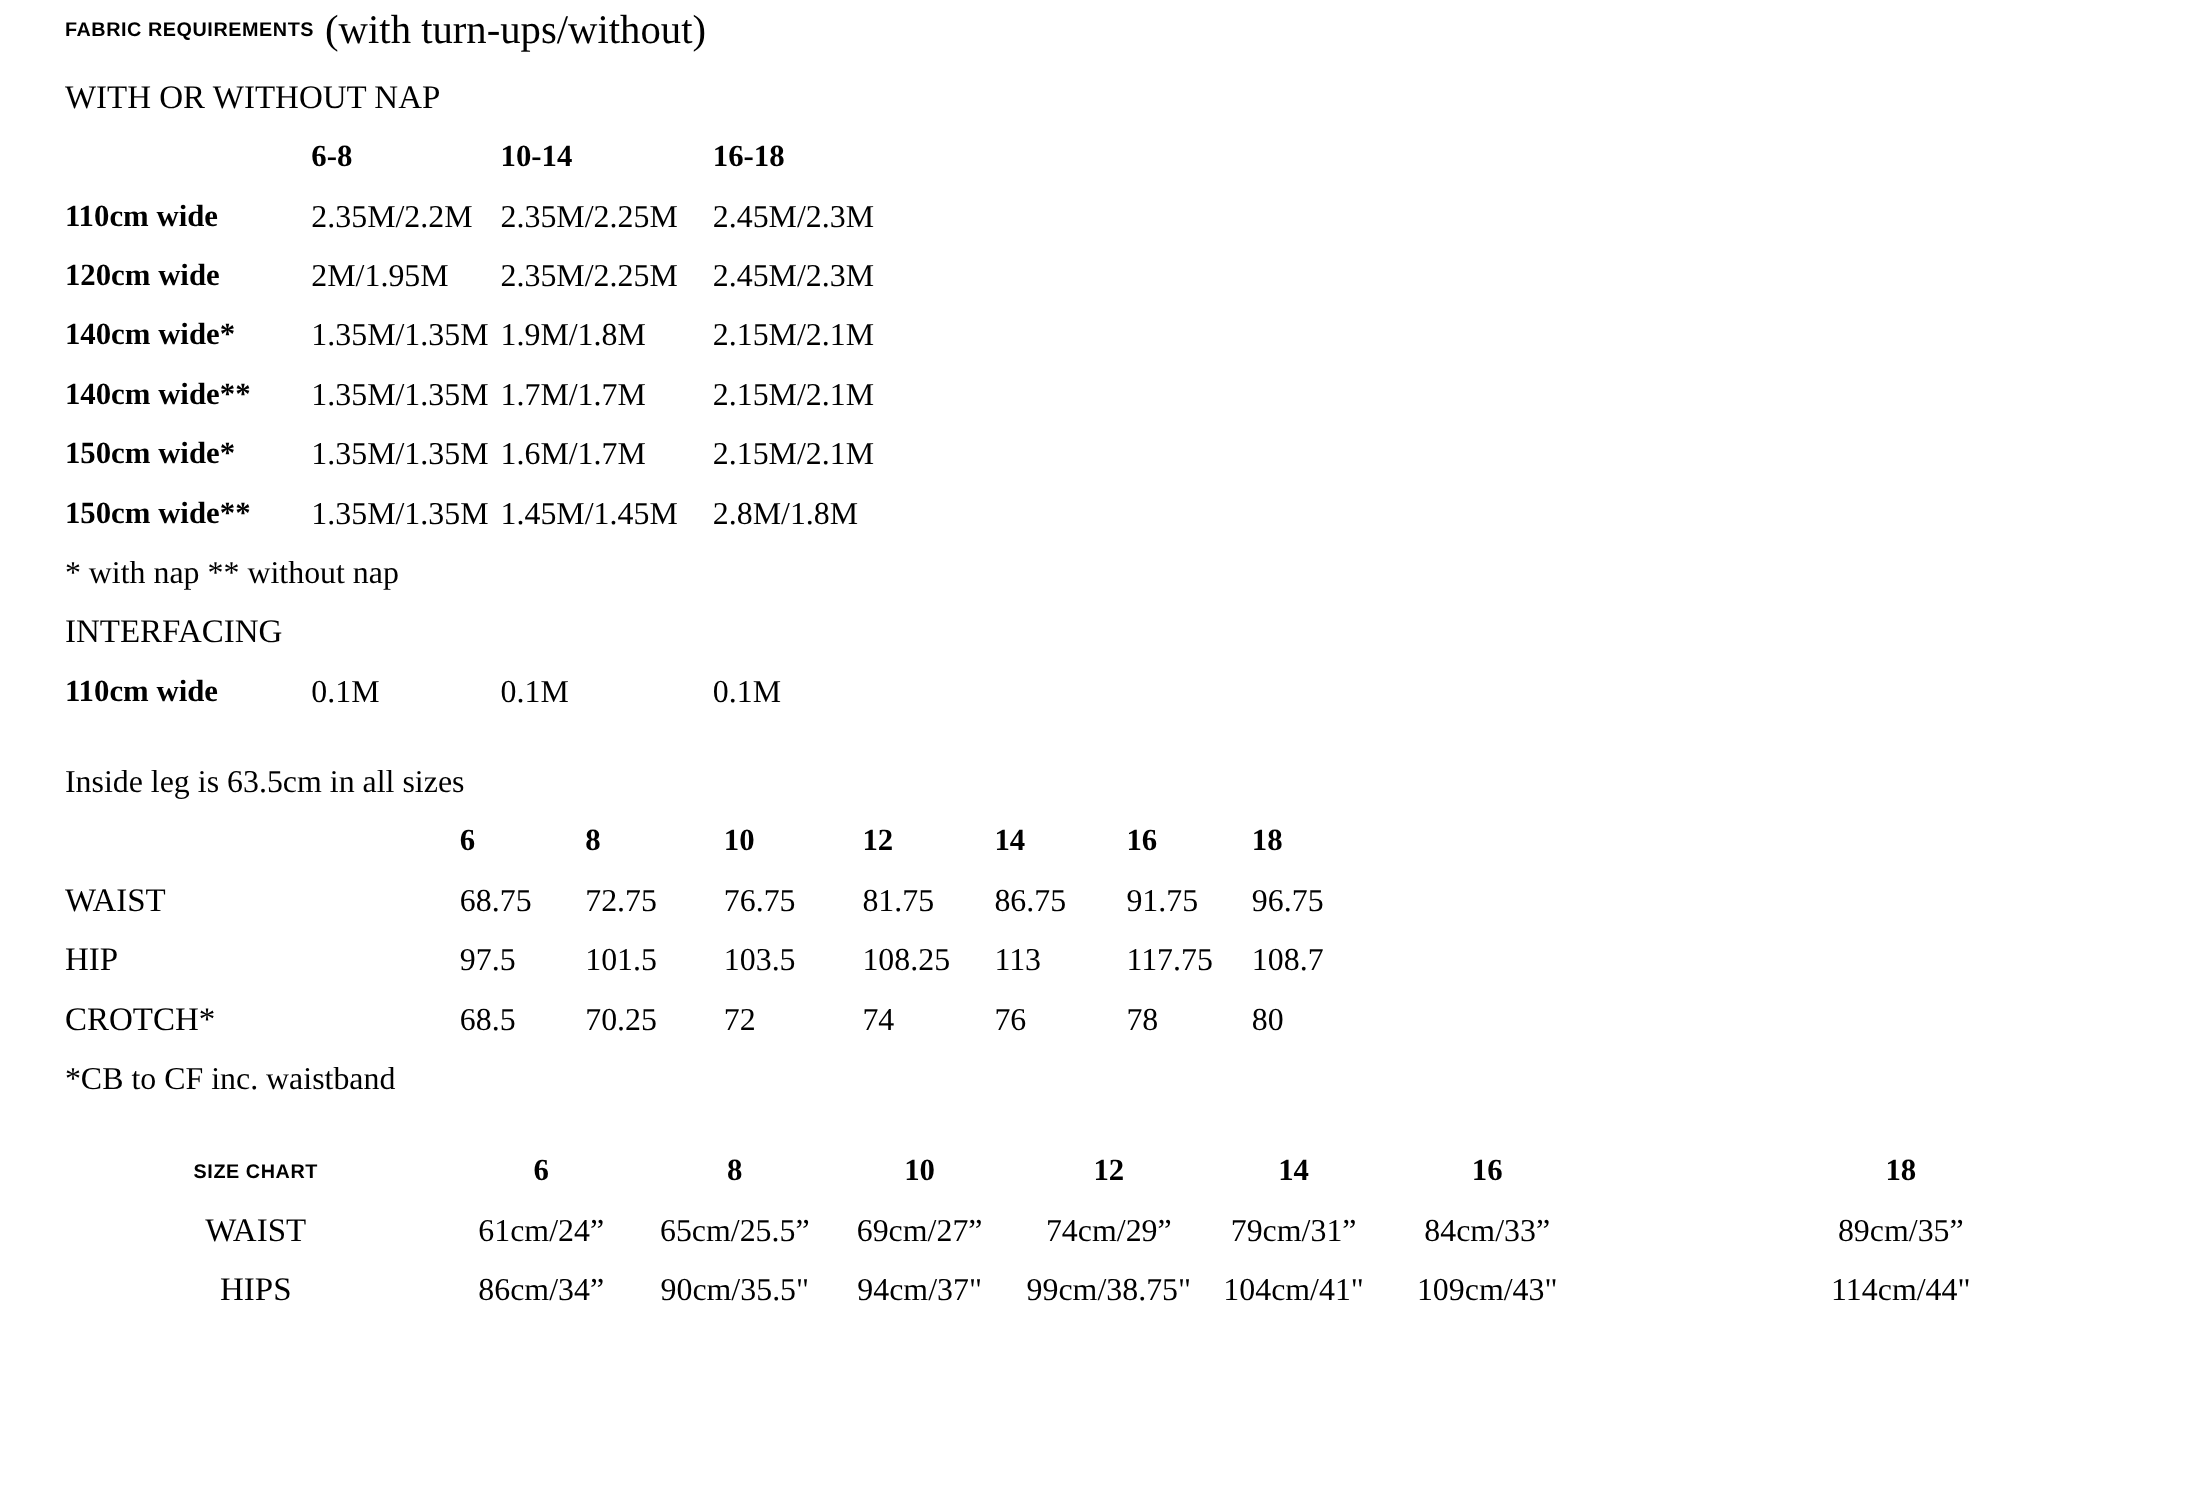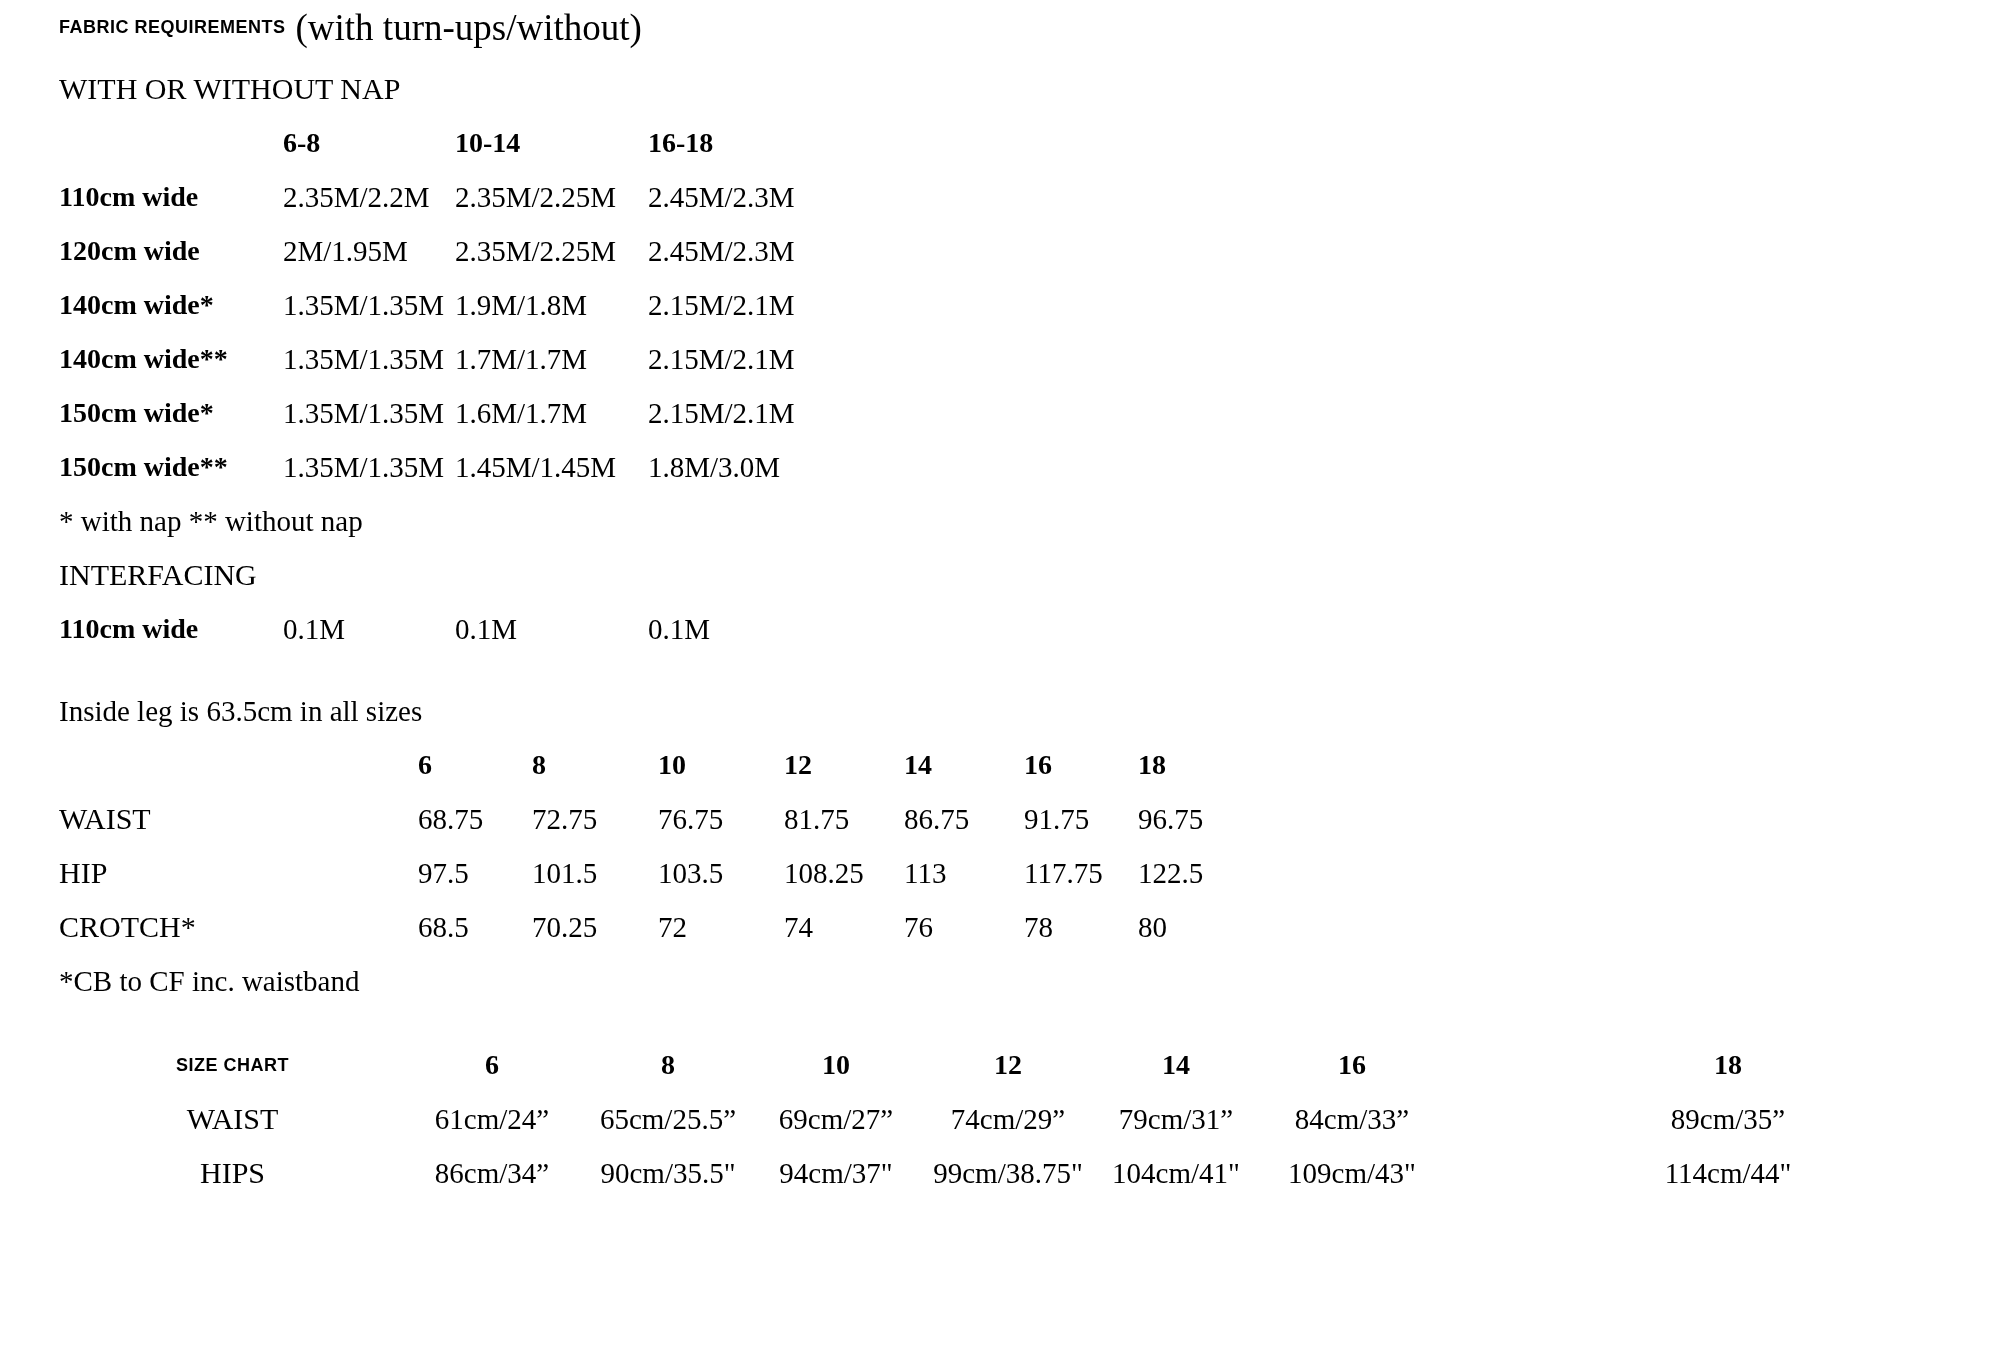--- a/index.html
+++ b/index.html
@@ -87,21 +87,21 @@
     <div class="grid grid-fabric">
       <span class="cell serif-bold">150cm wide*</span>
       <span class="cell serif">1.35M/1.35M</span>
       <span class="cell serif">1.6M/1.7M</span>
       <span class="cell serif">2.15M/2.1M</span>
     </div>
     <div class="grid grid-fabric">
       <span class="cell serif-bold">150cm wide**</span>
       <span class="cell serif">1.35M/1.35M</span>
       <span class="cell serif">1.45M/1.45M</span>
-      <span class="cell serif">1.8M/3.0M</span>
+      <span class="cell serif">2.8M/1.8M</span>
     </div>
   </div>
 
   <div class="r">
     <span class="serif">* with nap ** without nap</span>
   </div>
 
   <div class="r">
     <span class="serif caps-line">INTERFACING</span>
   </div>
@@ -141,21 +141,21 @@
       <span class="cell serif">96.75</span>
     </div>
     <div class="grid grid-fm">
       <span class="cell serif caps-line">HIP</span>
       <span class="cell serif">97.5</span>
       <span class="cell serif">101.5</span>
       <span class="cell serif">103.5</span>
       <span class="cell serif">108.25</span>
       <span class="cell serif">113</span>
       <span class="cell serif">117.75</span>
-      <span class="cell serif">122.5</span>
+      <span class="cell serif">108.7</span>
     </div>
     <div class="grid grid-fm">
       <span class="cell serif caps-line">CROTCH*</span>
       <span class="cell serif">68.5</span>
       <span class="cell serif">70.25</span>
       <span class="cell serif">72</span>
       <span class="cell serif">74</span>
       <span class="cell serif">76</span>
       <span class="cell serif">78</span>
       <span class="cell serif">80</span>

